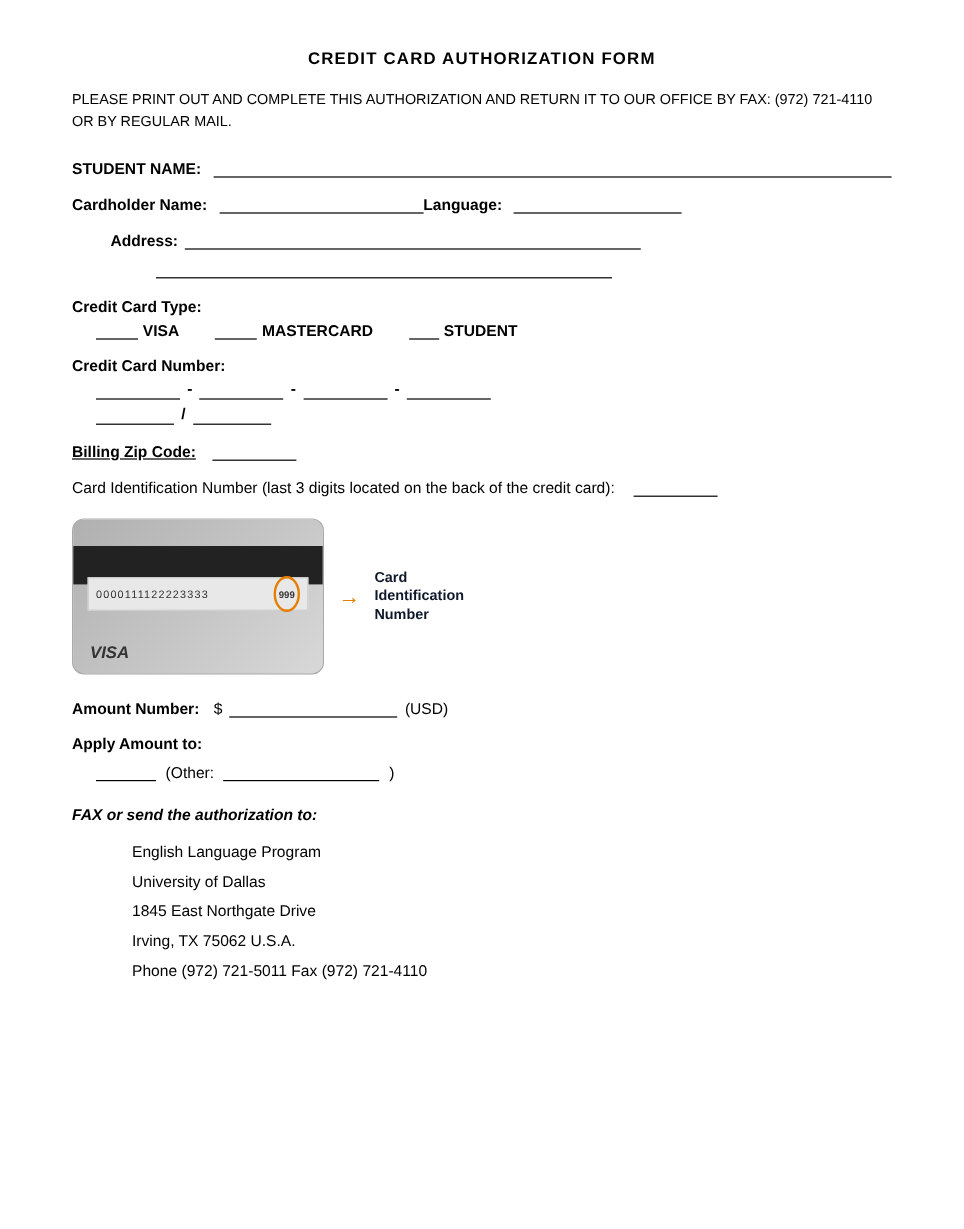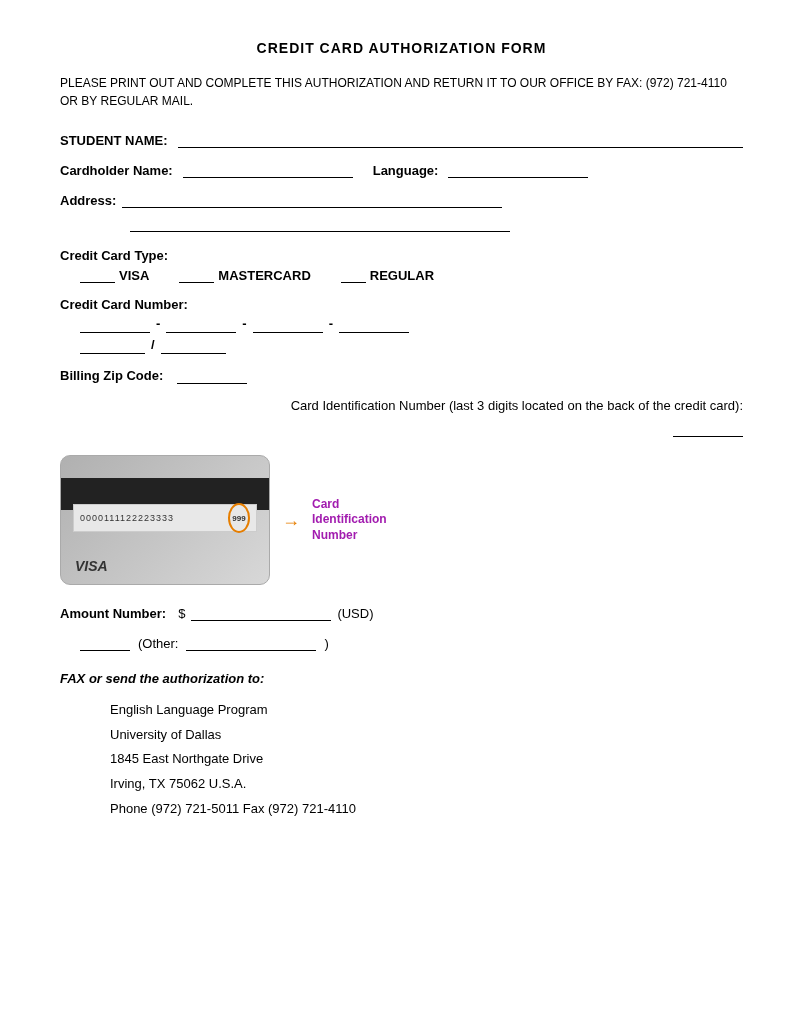--- a/index.html
+++ b/index.html
@@ -37,21 +37,20 @@
     .student-name-line {
       border-bottom: 1px solid #000;
       flex: 1;
       margin-left: 4px;
       height: 16px;
     }
     .cardholder-row {
       display: flex;
       align-items: flex-end;
       margin-bottom: 14px;
-      gap: 20px;
     }
     .cardholder-name-line {
       border-bottom: 1px solid #000;
       width: 170px;
       height: 16px;
       margin-left: 4px;
     }
     .signature-line {
       border-bottom: 1px solid #000;
       width: 140px;
@@ -145,23 +144,24 @@
       margin-left: 20px;
     }
     .expiry-segment {
       border-bottom: 1px solid #000;
       width: 65px;
       height: 16px;
       display: inline-block;
     }
     .billing-zip-row {
       display: flex;
-      align-items: flex-start;
+      align-items: center;
       margin-bottom: 14px;
       gap: 8px;
+      text-decoration: underline;
     }
     .zip-line {
       border-bottom: 1px solid #000;
       width: 70px;
       height: 16px;
       display: inline-block;
     }
     .cvv-row {
       display: flex;
       align-items: flex-end;
@@ -237,21 +237,21 @@
       font-style: italic;
       font-weight: bold;
       color: #333;
     }
     .card-arrow {
       color: #e67e00;
       font-size: 18px;
       font-weight: bold;
     }
     .card-id-label {
-      color: #a21caf;
+      color: #0f172a;
       font-size: 12px;
       font-weight: bold;
       line-height: 1.3;
       max-width: 100px;
     }
     .amount-row {
       display: flex;
       align-items: flex-end;
       margin-bottom: 14px;
       gap: 6px;
@@ -321,41 +321,41 @@
     <span class="field-label">Cardholder Name:</span>
     <div class="cardholder-name-line"></div>
   </div>
   <div style="display:flex;align-items:flex-end;">
     <span class="field-label">Language:</span>
     <div class="signature-line"></div>
   </div>
 </div>
 
 <div class="address-section">
-  <div style="display:flex;align-items:flex-end;">
+  <div style="display:flex;align-items:flex-end;margin-left:32px;">
     <span class="address-label">Address:</span>
     <div class="address-line"></div>
   </div>
   <div class="address-line2"></div>
 </div>
 
 <div class="cc-type-section">
   <div class="cc-type-label">Credit Card Type:</div>
   <div class="cc-type-options">
     <div class="cc-option">
       <div class="cc-option-line"></div>
       <span class="cc-option-label">VISA</span>
     </div>
     <div class="cc-option">
       <div class="cc-option-line"></div>
       <span class="cc-option-label">MASTERCARD</span>
     </div>
     <div class="cc-option">
       <div class="cc-option-line" style="width:25px;"></div>
-      <span class="cc-option-label">REGULAR</span>
+      <span class="cc-option-label">STUDENT</span>
     </div>
   </div>
 </div>
 
 <div class="cc-number-section" style="margin-bottom:4px;">
   <div class="cc-number-label">Credit Card Number:</div>
   <div class="cc-number-fields">
     <div class="cc-num-segment"></div>
     <span class="separator">-</span>
     <div class="cc-num-segment"></div>
@@ -372,21 +372,21 @@
     <span class="separator">/</span>
     <div class="expiry-segment"></div>
   </div>
 </div>
 
 <div class="billing-zip-row">
   <span class="field-label">Billing Zip Code:</span>
   <div class="zip-line"></div>
 </div>
 
-<div class="cvv-row" style="flex-wrap:wrap; align-items:flex-end;flex-direction:column;">
+<div class="cvv-row" style="flex-wrap:wrap; align-items:flex-end;">
   <span style="font-weight:normal;">Card Identification Number (last 3 digits located on the back of the credit card):</span>
   <div class="cvv-line" style="margin-left:8px;"></div>
 </div>
 
 <div class="card-image-container">
   <div class="card-visual">
     <div class="card-mag-stripe"></div>
     <div class="card-sig-area">
       <span class="card-number-display">0000111122223333</span>
       <div class="card-cvv-circle">999</div>
@@ -398,20 +398,21 @@
 </div>
 
 <div class="amount-row">
   <span class="field-label">Amount Number:</span>
   <span>$</span>
   <div class="amount-line"></div>
   <span>(USD)</span>
 </div>
 
 <div class="apply-section">
+  <div class="apply-label">Apply Amount to:</div>
   <div class="apply-option">
     <div class="apply-line"></div>
     <span>(Other:</span>
     <div class="other-line"></div>
     <span>)</span>
   </div>
 </div>
 
 <div class="fax-section">
   <div class="fax-title">FAX or send the authorization to:</div>

